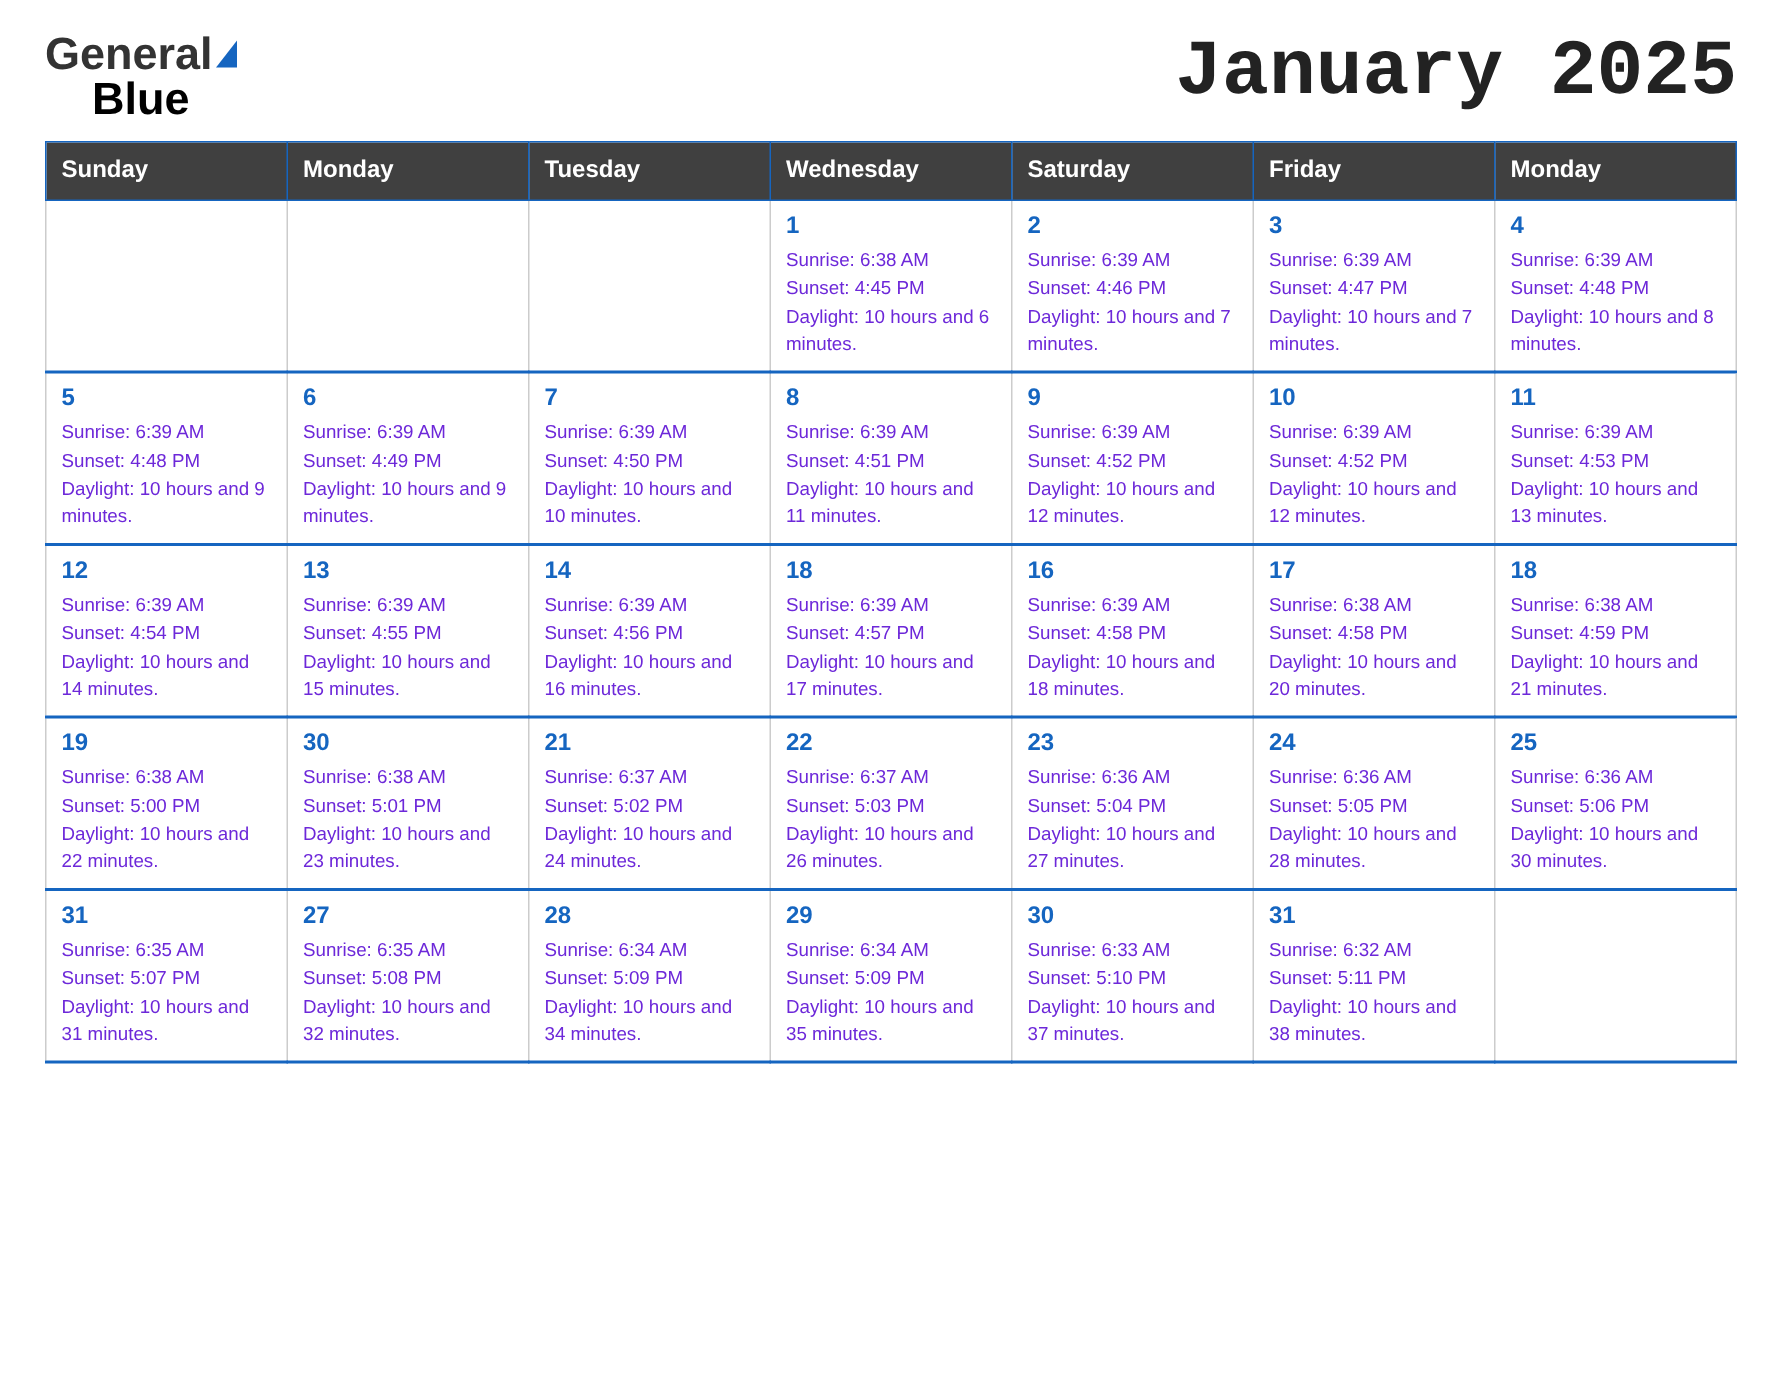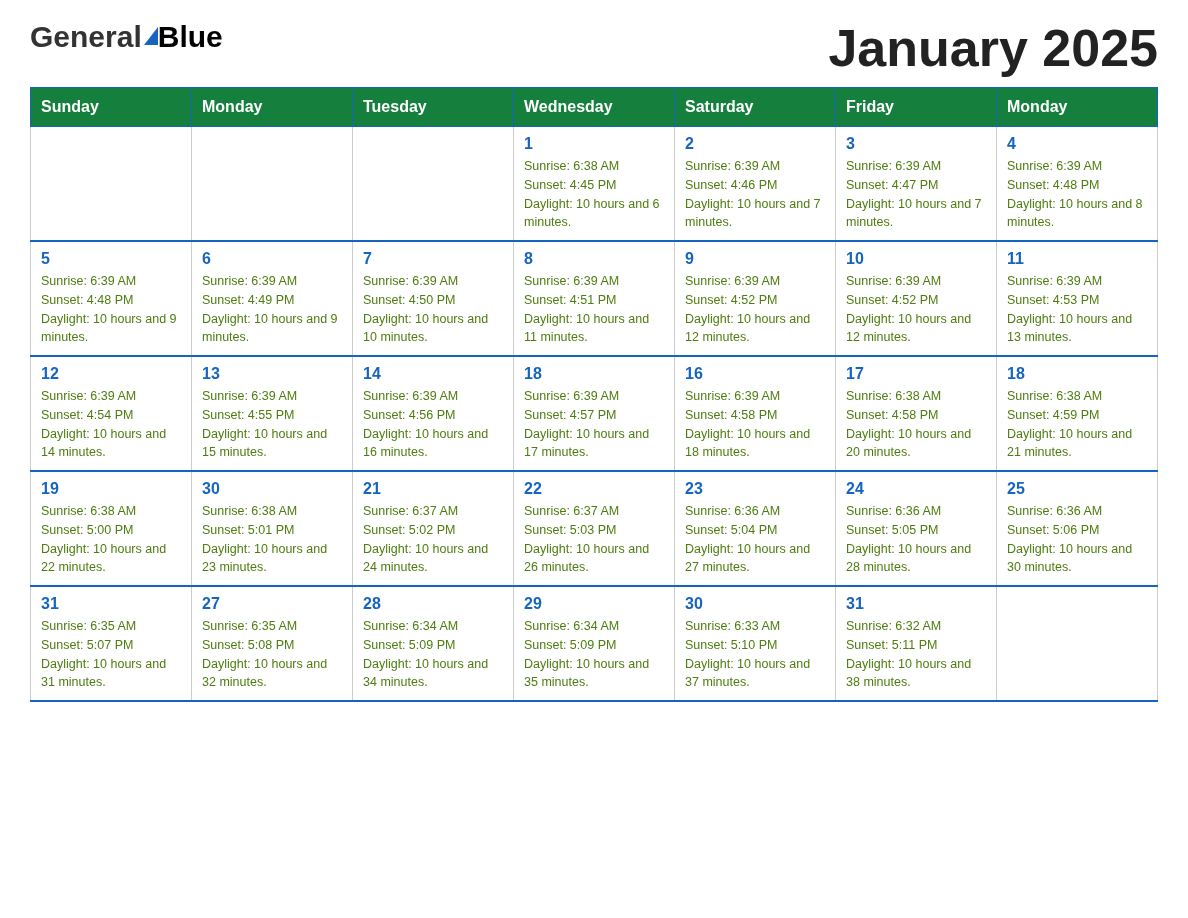--- a/index.html
+++ b/index.html
@@ -12,43 +12,45 @@
       padding: 20px 30px;
     }
     .header {
       display: flex;
       justify-content: space-between;
       align-items: flex-start;
       margin-bottom: 10px;
     }
     .logo {
       display: flex;
-      align-items: flex-end;
+      flex-direction: column;
+      align-items: center;
     }
     .title-section {
       text-align: center;
+      font-family: Liberation Mono, monospace;
     }
     .month-title {
       font-size: 52px;
       font-weight: bold;
       color: #222;
       line-height: 1.1;
     }
     .location {
       font-size: 22px;
       color: #444;
       margin-top: 4px;
     }
     .calendar {
       width: 100%;
       border-collapse: collapse;
       margin-top: 10px;
     }
     .calendar thead th {
-      background-color: #15803d;
+      background-color: #404040;
       color: #fff;
       font-size: 16px;
       font-weight: bold;
       padding: 10px 10px;
       text-align: left;
       border: 1px solid #1565c0;
     }
     .calendar tbody td {
       vertical-align: top;
       border: 1px solid #ccc;
@@ -60,21 +62,21 @@
       border-bottom: 2px solid #1565c0;
     }
     .day-number {
       font-size: 16px;
       font-weight: bold;
       color: #1565c0;
       margin-bottom: 4px;
     }
     .day-info {
       font-size: 12.5px;
-      color: #4d7c0f;
+      color: #6d28d9;
       line-height: 1.5;
     }
     .empty-cell {
       background: #fff;
     }
     .logo-row {
       display: flex;
       align-items: center;
     }
     .logo-text-general {

